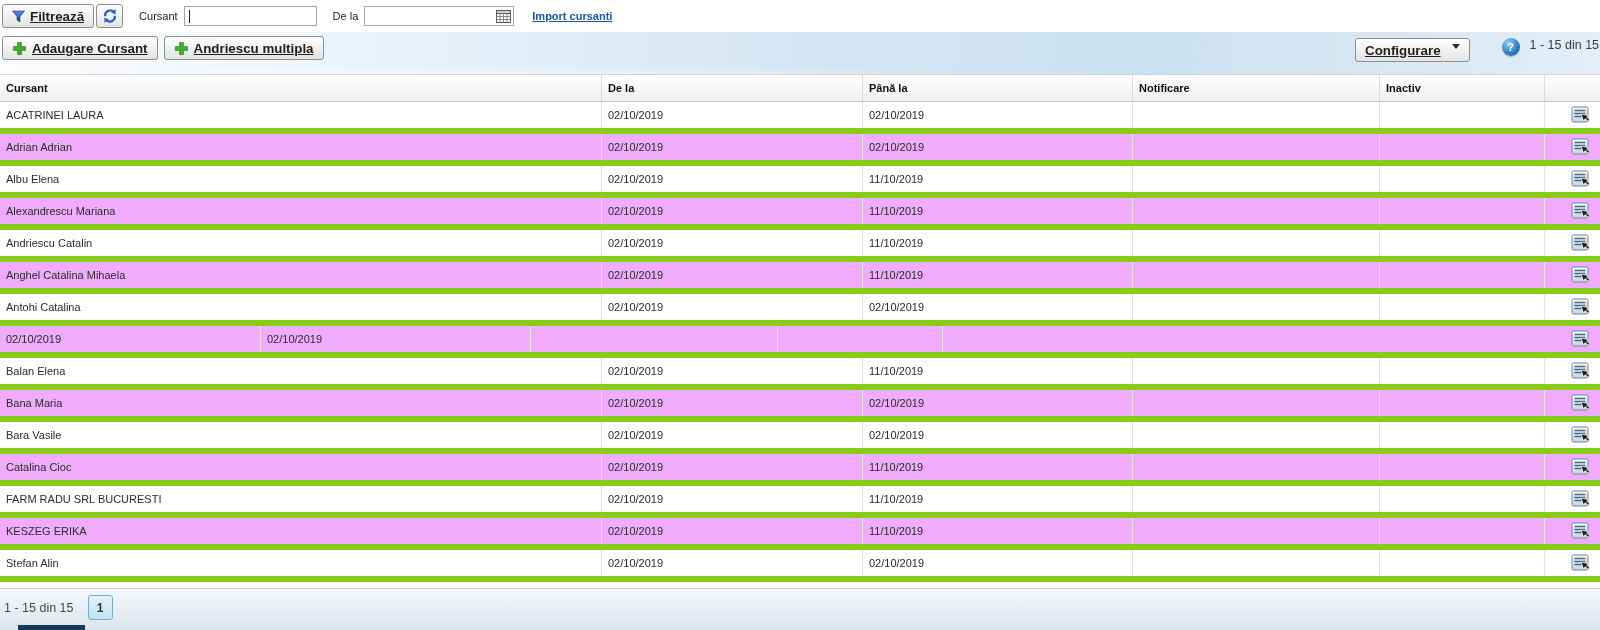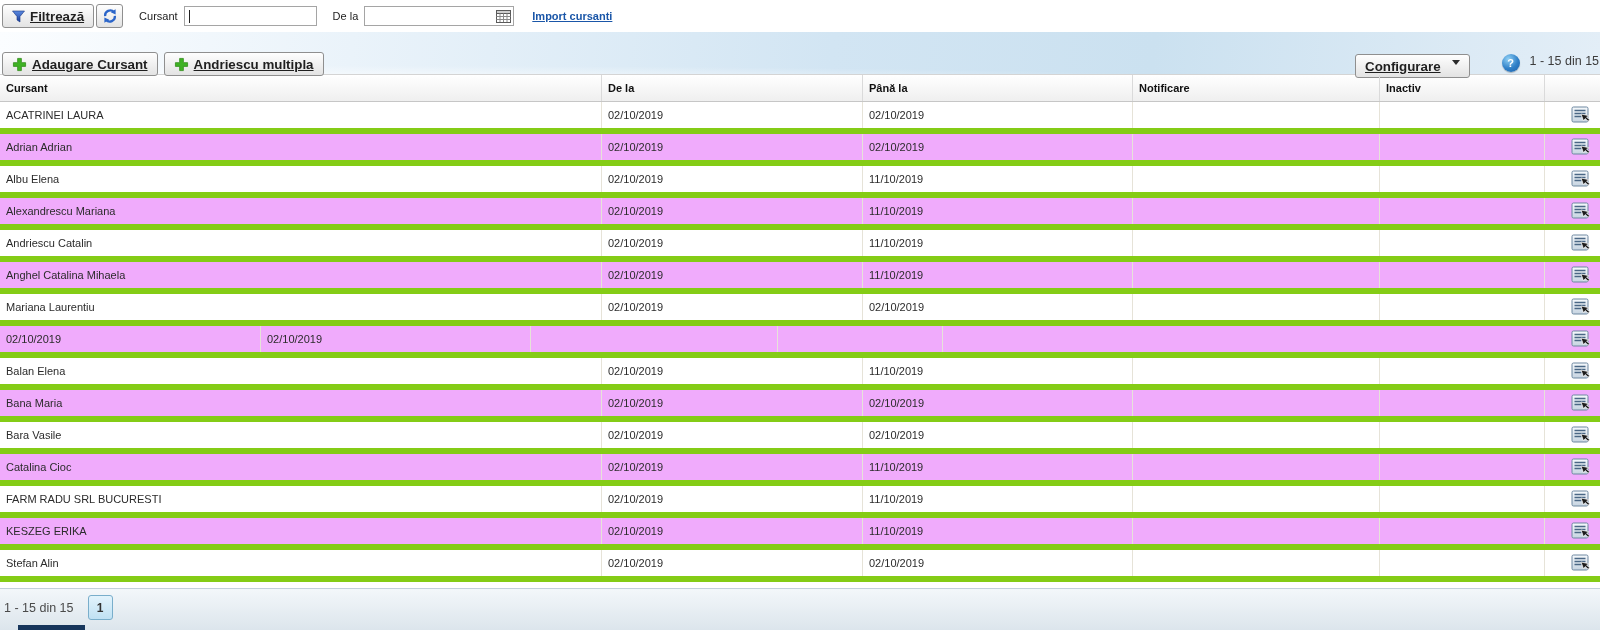--- a/index.html
+++ b/index.html
@@ -39,21 +39,21 @@
     display:flex; align-items:center; justify-content:center; cursor:pointer;
   }
   .ilink { color:#1a56a8; font-weight:bold; text-decoration:underline; margin-left:18px; cursor:pointer; }
 
   
   .toolbar2 {
     height:42px;
     background:
       radial-gradient(140% 90% at 18% 120%, rgba(255,255,255,.85) 0%, rgba(255,255,255,0) 45%),
       linear-gradient(96deg,#fbfdff 0%, #eaf3fa 22%, #d2e5f3 52%, #cbe1f0 72%, #e3eef7 100%);
-    display:flex; align-items:flex-start; padding:20px 0 0 2px;
+    display:flex; align-items:flex-start; padding:4px 0 0 2px;
   }
   .toolbar2 .btn { margin-right:6px; }
   .tb2-right { margin-left:auto; display:flex; align-items:flex-start; padding-top:2px; }
   .cfg-caret {
     width:0; height:0; border-left:4px solid transparent; border-right:4px solid transparent;
     border-top:5px solid #2b2b2b; margin:-8px 0 0 6px;
   }
   .help {
     width:18px; height:18px; border-radius:50%;
     background:radial-gradient(circle at 35% 28%, #8fd0f5, #2f7fc7 55%, #1c5fa8);
@@ -321,21 +321,21 @@
                 </linearGradient>
               </defs>
               <rect x="1" y="1" width="16" height="15" rx="1.5" fill="url(#rg)" stroke="#6c87a0"></rect>
               <path d="M3.5 4.5 h11 M3.5 7.5 h11 M3.5 10.5 h7" stroke="#4a6785" stroke-width="1.4"></path>
               <path d="M10 8 l2.6 7 l1.6-2.4 l3 2.6 l1.4-1.5 l-3-2.5 l2.6-1.4 z" fill="#1c1c1c" stroke="#ffffff" stroke-width="0.7"></path>
             </svg>
           </span>
         </div>
       </div>
       <div class="grow">
-        <div class="cell c0">Mariana Laurentiu</div>
+        <div class="cell c0">Antohi Catalina</div>
         <div class="cell c1">02/10/2019</div>
         <div class="cell c2">02/10/2019</div>
         <div class="cell c3"></div>
         <div class="cell c4"></div>
         <div class="cell cact">
           <span class="actico">
             <svg width="20" height="18" viewBox="0 0 20 18">
               <defs>
                 <linearGradient id="rg" x1="0" y1="0" x2="0" y2="1">
                   <stop offset="0" stop-color="#f6f9fc"></stop>

